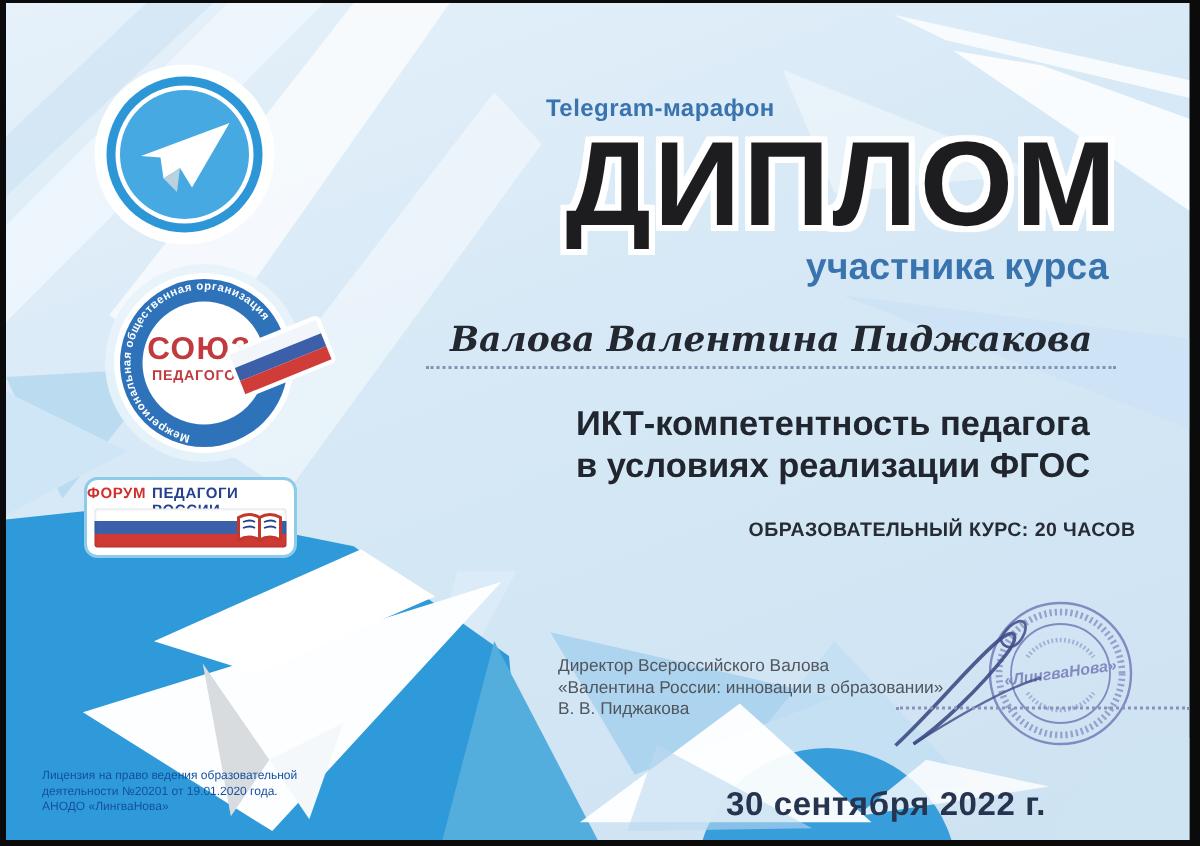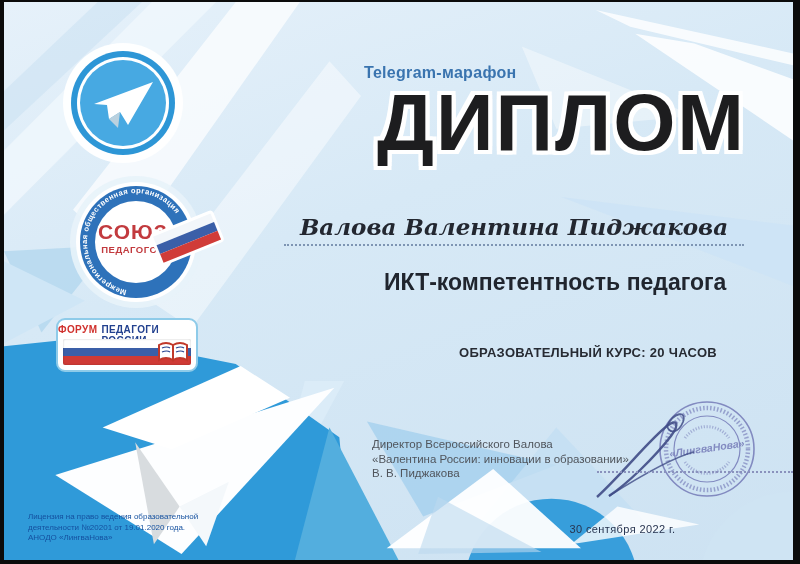--- a/index.html
+++ b/index.html
@@ -15,25 +15,25 @@
   .title{left:350px;top:82px;width:392px;text-align:right;font-size:80px;line-height:.98;
          font-weight:800;color:#1d1d1f;letter-spacing:2px;
          text-shadow:-4px -4px 0 #fff,4px -4px 0 #fff,-4px 4px 0 #fff,4px 4px 0 #fff,
                      0 -4px 0 #fff,0 4px 0 #fff,-4px 0 0 #fff,4px 0 0 #fff;}
   .subtitle{left:350px;top:162px;width:385px;text-align:right;font-size:25px;font-weight:700;color:#3a74af;}
   .recipient{left:280px;top:211px;width:460px;text-align:center;font-size:23px;font-weight:700;
              font-style:italic;font-family:"DejaVu Serif",serif;color:#232730;
              border-bottom:2px dotted #7e95b3;padding-bottom:4px;}
   .course{left:380px;top:266px;width:380px;text-align:left;font-size:23px;line-height:28px;
           font-weight:700;color:#20252e;}
-  .volume{left:376px;top:343px;width:337px;text-align:right;font-size:13px;font-weight:700;
+  .volume{left:416px;top:343px;width:337px;text-align:right;font-size:13px;font-weight:700;
           color:#272b33;letter-spacing:.3px;}
   .signer{left:368px;top:435px;font-size:11.5px;line-height:14.5px;color:#50555c;}
   .sig-line{left:593px;top:455px;width:196px;height:14px;border-bottom:2px dotted #8a92bd;z-index:3;}
-  .date{left:480px;top:521px;width:277px;text-align:center;font-size:11px;font-weight:400;
+  .date{left:480px;top:521px;width:277px;text-align:left;font-size:22px;font-weight:700;
         color:#273450;letter-spacing:.4px;}
   .license{left:24px;top:510px;font-size:8px;line-height:10.5px;color:#14509f;z-index:4;}
   .forum-badge{left:52px;top:316px;width:142px;height:54px;background:#fff;border:2px solid #8ecbe9;
                border-radius:9px;box-sizing:border-box;z-index:2;}
   .forum-title{display:flex;gap:4px;margin-top:4px;
                font-size:10px;font-weight:800;letter-spacing:.4px;}
   .forum-title .w1{color:#d0312d;}
   .forum-title .w2{color:#23418f;}
   .forum-flag{position:absolute;left:5px;right:5px;top:19px;height:26px;border-radius:2px;
               background:linear-gradient(#ffffff 0 33%,#3b5fa8 33% 66%,#cf3a35 66% 100%);
@@ -114,25 +114,27 @@
       <svg class="forum-book" width="32" height="24" viewBox="0 0 32 24">
         <path d="M2,5 Q9,1 16,5 L16,20 Q9,16 2,20 Z" fill="#ffffff" stroke="#c0392b" stroke-width="2"></path>
         <path d="M30,5 Q23,1 16,5 L16,20 Q23,16 30,20 Z" fill="#ffffff" stroke="#c0392b" stroke-width="2"></path>
         <path d="M5,8 Q10,6 13,8 M5,12 Q10,10 13,12" fill="none" stroke="#23418f" stroke-width="1.2"></path>
         <path d="M19,8 Q24,6 27,8 M19,12 Q24,10 27,12" fill="none" stroke="#23418f" stroke-width="1.2"></path>
       </svg>
     </div>
 
     <div class="abs txt program">Telegram-марафон</div>
     <div class="abs txt title">ДИПЛОМ</div>
+    <div class="abs txt subtitle">участника курса</div>
 
     <div class="abs txt recipient">Валова Валентина Пиджакова</div>
 
     <div class="abs txt course">
       <div>ИКТ-компетентность педагога</div>
+      <div>в условиях реализации ФГОС</div>
     </div>
     <div class="abs txt volume">ОБРАЗОВАТЕЛЬНЫЙ КУРС: 20 ЧАСОВ</div>
 
     <div class="abs txt signer">
       <div>Директор Всероссийского Валова</div>
       <div>«Валентина России: инновации в образовании»</div>
       <div>В. В. Пиджакова</div>
     </div>
 
     <svg class="abs" style="left:650px;top:392px;z-index:2;opacity:.8" width="112" height="112" viewBox="0 0 112 112">

